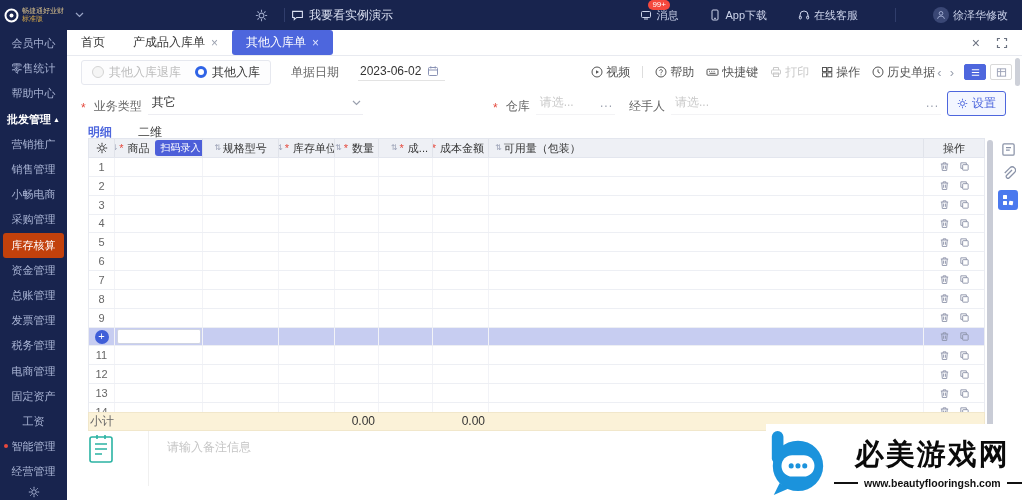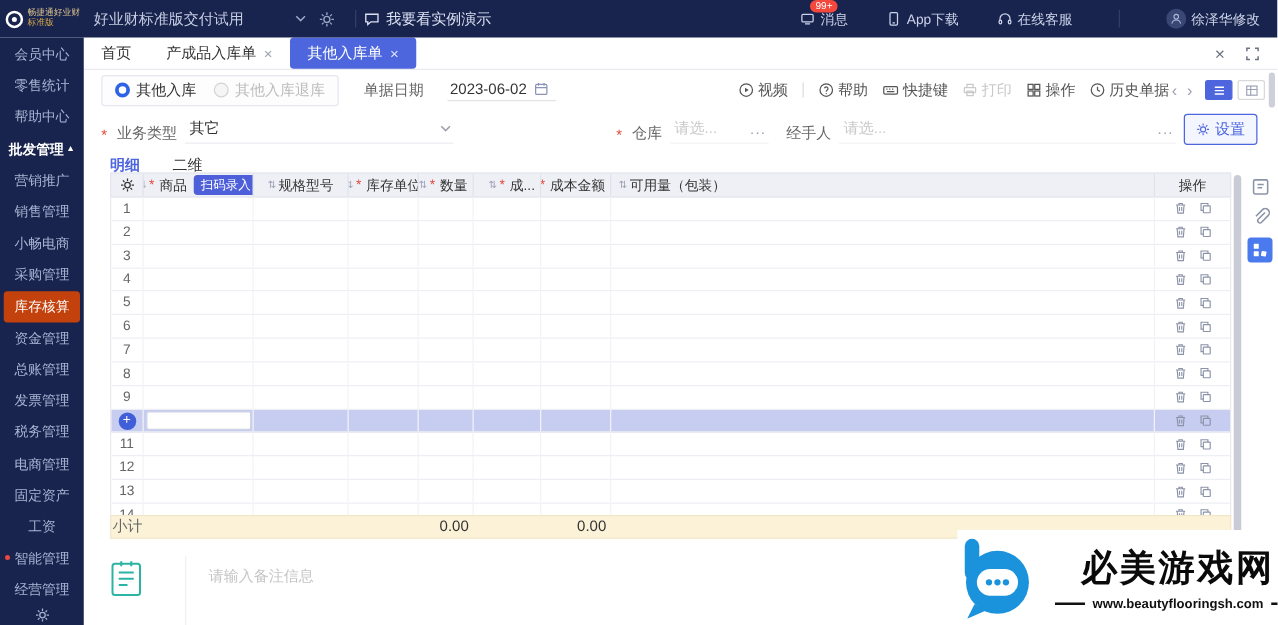--- a/index.html
+++ b/index.html
@@ -102,33 +102,33 @@
   .plus-circle { width:14px; height:14px; border-radius:50%; background:#3f5ed8; color:#fff; font-size:11px; line-height:13px; text-align:center; }
   .entry-input { width:84px; height:15px; border:1px solid #cfd4e2; border-radius:2px; background:#fff; margin-left:2px; outline:none; }
   .td.c8 { justify-content:center; gap:9px; color:#8c93a8; }
   .subtotal { display:flex; height:18.5px; align-items:center; background:#fbf2d8; border:1px solid #f1e7cb; font-size:12px; color:#333; }
   .subtotal .td { border-right:none; }
   .subtotal .c0 { justify-content:center; }
   .subtotal .c4,.subtotal .c6 { justify-content:flex-end; padding-right:4px; }
   .tbl-scroll { position:absolute; left:920px; top:110px; width:6px; height:290px; background:#c9ccd6; border-radius:3px; }
 
   
-  .remark { position:absolute; left:21px; top:415px; display:flex; align-items:flex-start; }
+  .remark { position:absolute; left:21px; top:401px; display:flex; align-items:flex-start; }
   .remark-icon { color:#2bb3a3; margin-top:3px; }
   .remark-body { margin-left:34px; border-left:1px solid #f0f0f0; padding:8px 0 30px 18px; width:680px; }
   .remark-ph { color:#c5c5c5; font-size:12px; }
 
   
   .float-icons { position:absolute; right:4px; top:112px; display:flex; flex-direction:column; gap:9px; align-items:center; z-index:7; }
   .fi { color:#8a93a8; }
   .fi-btn { width:20px; height:20px; background:#4b79ee; border-radius:3px; display:flex; align-items:center; justify-content:center; color:#fff; }
   .page-scroll { position:absolute; right:2px; top:28px; width:5px; height:28px; background:#cdd0d8; border-radius:3px; }
 
   
-  .watermark { position:absolute; right:4px; bottom:0; width:252px; height:76px; background:#fff; display:flex; align-items:center; gap:16px; z-index:10; }
+  .watermark { position:absolute; right:4px; bottom:0; width:252px; height:76px; background:#fff; display:flex; align-items:center; gap:6px; z-index:10; }
   .wm-text { display:flex; flex-direction:column; align-items:center; }
   .wm-name { font-size:29px; font-weight:900; color:#0a0a0a; letter-spacing:2px; font-family:"Liberation Serif","DejaVu Serif",serif; white-space:nowrap; }
   .wm-url-row { display:flex; align-items:center; gap:6px; margin-top:2px; }
   .wm-dash { width:24px; height:2px; background:#111; }
   .wm-url { font-size:10.5px; font-weight:bold; color:#111; white-space:nowrap; }
 </style>
 </head>
 <body>
 
 <div class="topbar">
@@ -138,21 +138,20 @@
           <circle cx="7.5" cy="7.5" r="6" fill="none" stroke="#fff" stroke-width="2"></circle>
           <circle cx="7.5" cy="7.5" r="2" fill="#fff"></circle>
         </svg>
     </span>
     <span class="logo-text">
       <span class="logo-title">畅捷通好业财</span>
       <span class="logo-badge">标准版</span>
     </span>
   </div>
   <div class="workspace">
-    <span class="ws-label">好业财标准版交付试用</span>
     <span class="ic">
       <svg width="9" height="6" viewBox="0 0 9 6">
           <path d="M1 1l3.5 3.5L8 1" fill="none" stroke="#9aa5c6" stroke-width="1.2"></path>
         </svg>
     </span>
   </div>
   <span class="ic top-gear">
     <svg width="13" height="13" viewBox="0 0 12 12" stroke="currentColor" fill="none" stroke-width="1">
         <circle cx="6" cy="6" r="2.2"></circle>
         <path d="M6 .8v1.9M6 9.3v1.9M.8 6h1.9M9.3 6h1.9M2.3 2.3l1.3 1.3M8.4 8.4l1.3 1.3M9.7 2.3L8.4 3.6M3.6 8.4L2.3 9.7"></path>
@@ -301,26 +300,26 @@
         <svg width="12" height="12" viewBox="0 0 12 12" stroke="currentColor" fill="none" stroke-width="1.2">
             <path d="M1.5 4V1.5H4M8 1.5h2.5V4M10.5 8v2.5H8M4 10.5H1.5V8"></path>
           </svg>
       </span>
     </div>
   </div>
 
   <div class="toolbar">
     <div class="radio-group">
       <span class="radio">
+        <span class="rc-off"></span>
+        <span class="off-label">其他入库退库</span>
+      </span>
+      <span class="radio">
         <span class="rc-on"></span>
         <span>其他入库</span>
-      </span>
-      <span class="radio">
-        <span class="rc-off"></span>
-        <span class="off-label">其他入库退库</span>
       </span>
     </div>
     <div class="field" style="margin-left:20px;">
       <span class="f-label">单据日期</span>
       <span class="f-value">
         <span>2023-06-02</span>
         <span class="ic" style="color:#8a93b5;">
           <svg width="12" height="12" viewBox="0 0 12 12" stroke="currentColor" fill="none" stroke-width="1">
               <rect x="1.5" y="2.5" width="9" height="8" rx="1"></rect>
               <path d="M3.8 1.3v2.2M8.2 1.3v2.2M1.5 5h9"></path>

